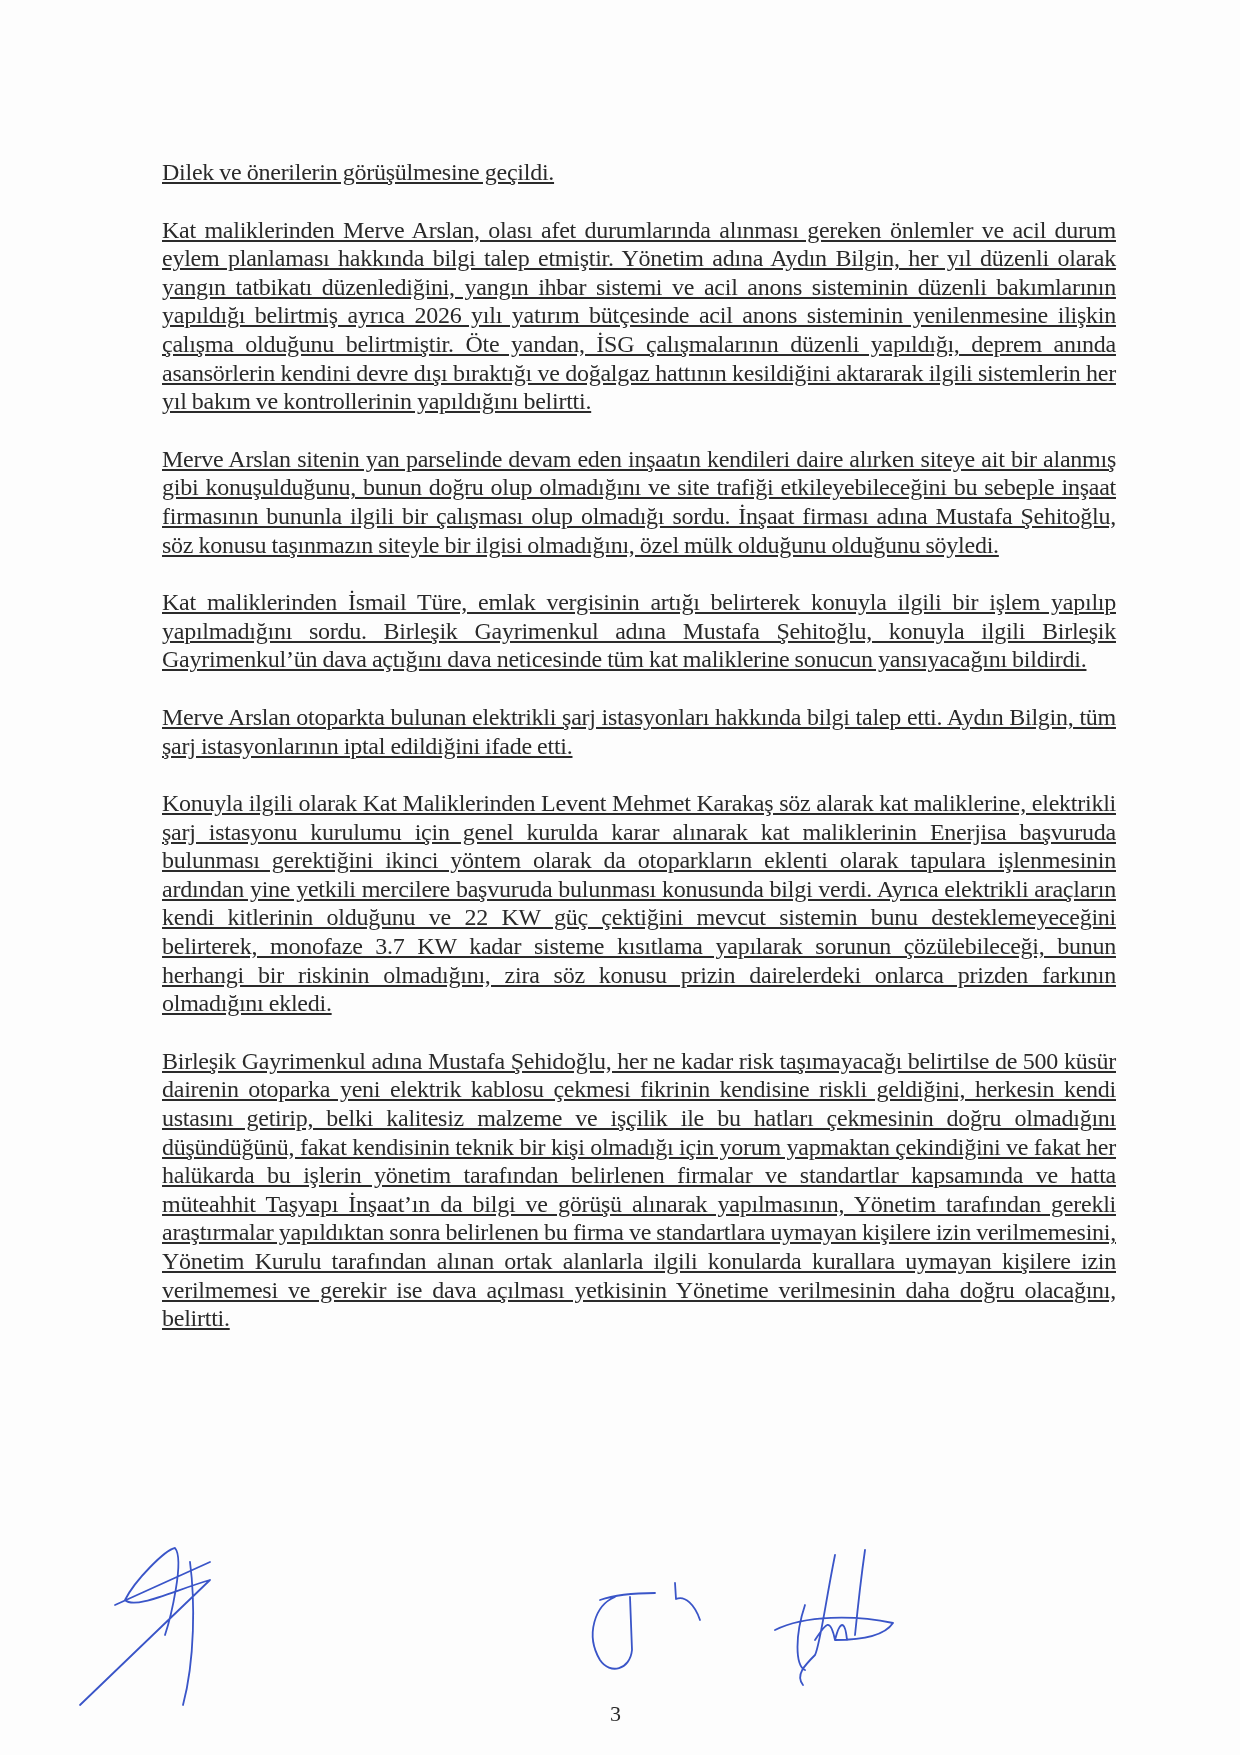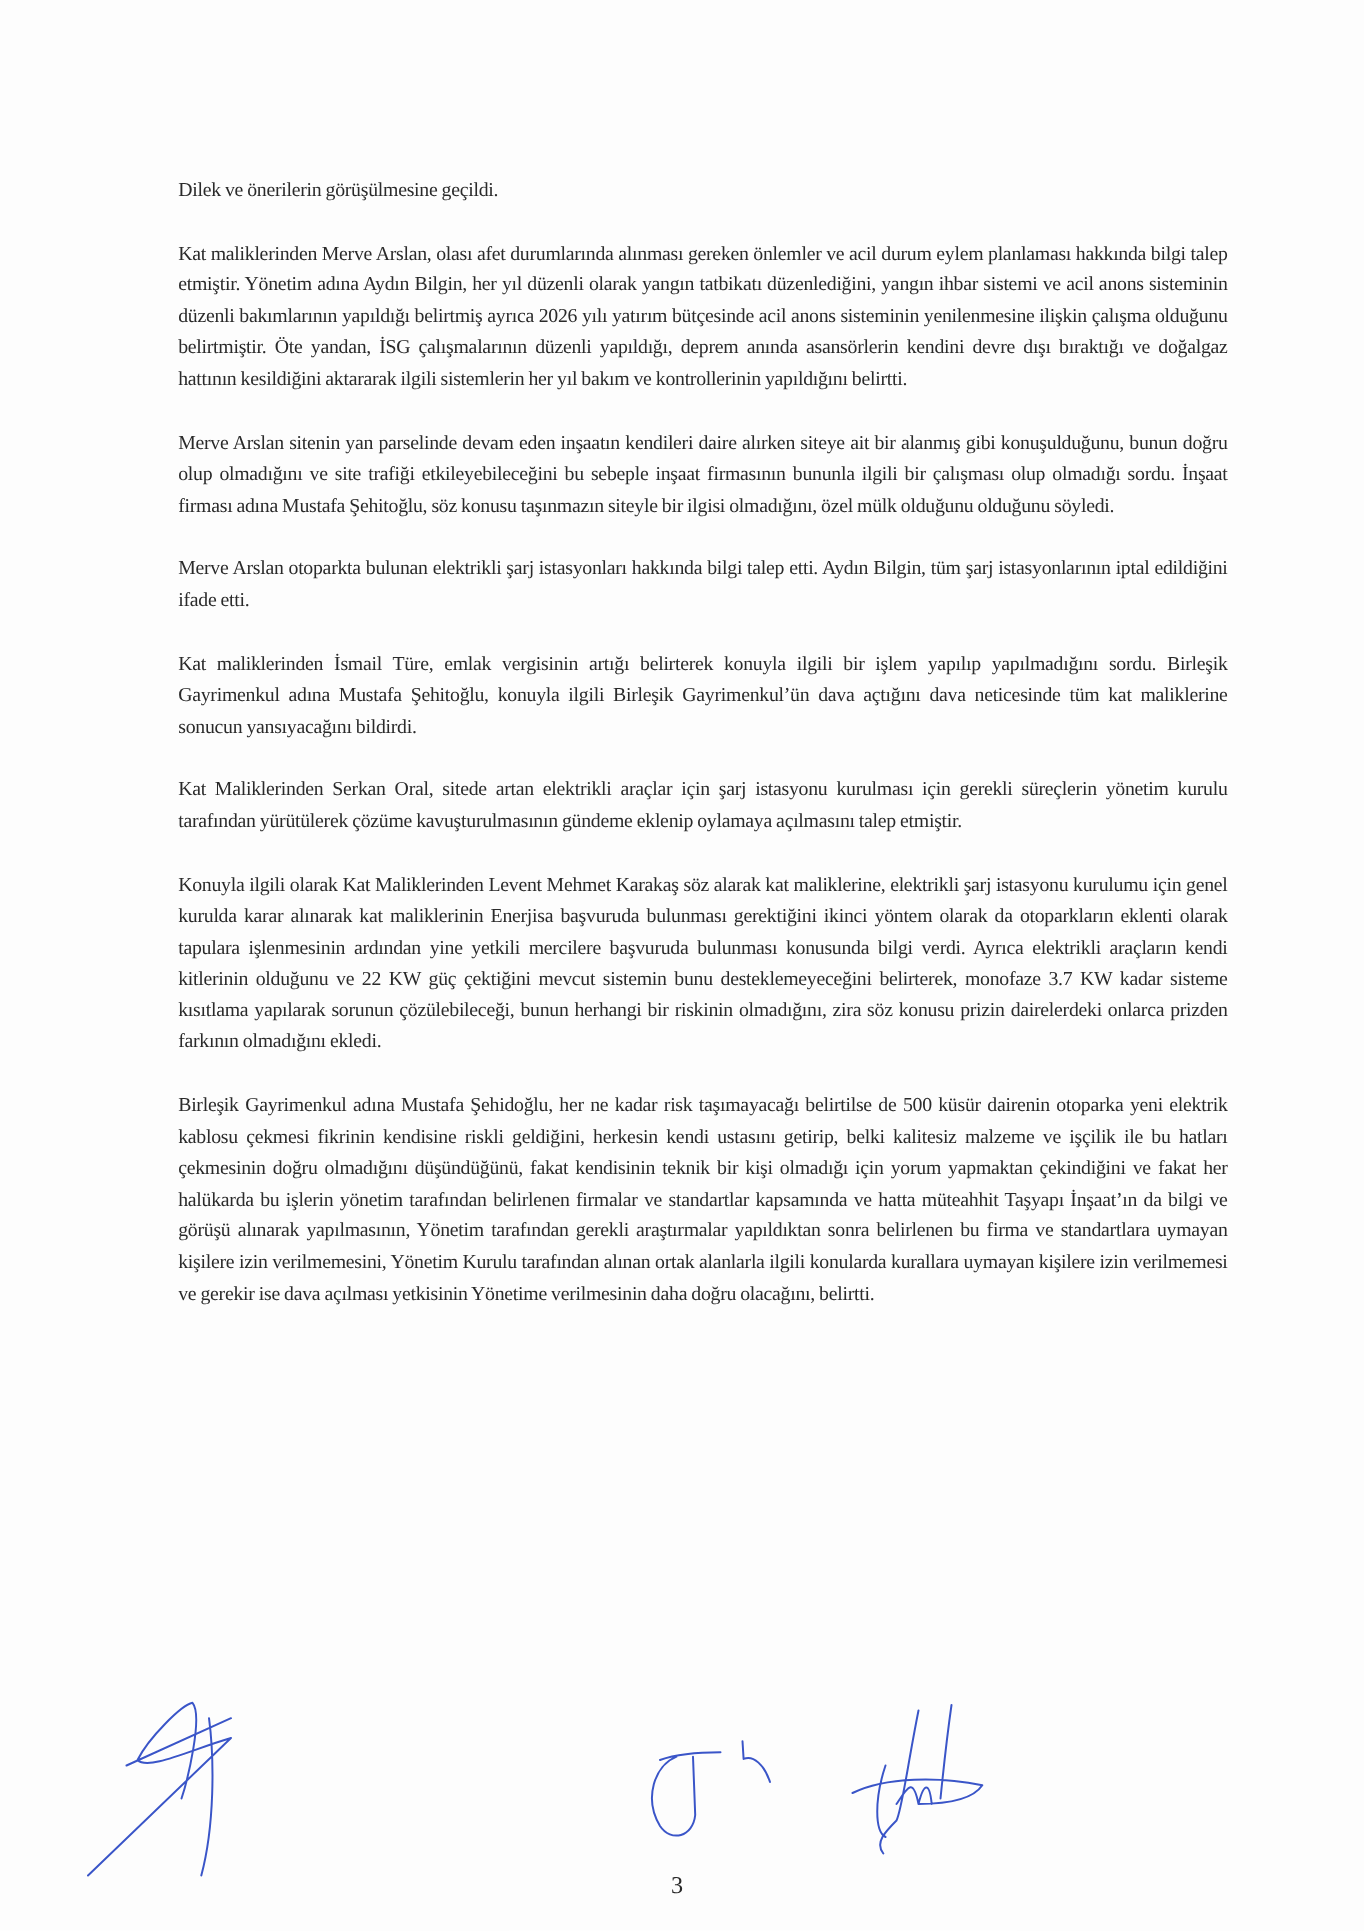--- a/index.html
+++ b/index.html
@@ -15,49 +15,49 @@
     position: absolute; left: 0; top: 0; width: 1240px; height: 1755px;
     background: #fdfdfd;
   }
   .body-text {
     position: absolute;
     left: 162px;
     top: 158px;
     width: 954px;
   }
   .para {
-    font-size: 18px;
+    font-size: 24px;
     line-height: 28.6px;
     text-align: justify;
     margin: 0 0 29px 0;
     letter-spacing: -0.25px;
     word-spacing: -0.5px;
+    text-decoration: underline;
   }
   .para.first { margin-bottom: 29px; }
   .page-number {
     position: absolute;
     left: 610px;
     top: 1701px;
     font-size: 22px;
   }
   .sig { position: absolute; }
   .sig svg { overflow: visible; }
   .sig path { fill: none; stroke: #3a55c8; stroke-width: 1.8; stroke-linecap: round; stroke-linejoin: round; }
 </style>
 </head>
 <body>
 
 <div class="page">
   <div class="body-text">
     <p class="para first">Dilek ve önerilerin görüşülmesine geçildi.</p>
     <p class="para">Kat maliklerinden Merve Arslan, olası afet durumlarında alınması gereken önlemler ve acil durum eylem planlaması hakkında bilgi talep etmiştir. Yönetim adına Aydın Bilgin, her yıl düzenli olarak yangın tatbikatı düzenlediğini, yangın ihbar sistemi ve acil anons sisteminin düzenli bakımlarının yapıldığı belirtmiş ayrıca 2026 yılı yatırım bütçesinde acil anons sisteminin yenilenmesine ilişkin çalışma olduğunu belirtmiştir. Öte yandan, İSG çalışmalarının düzenli yapıldığı, deprem anında asansörlerin kendini devre dışı bıraktığı ve doğalgaz hattının kesildiğini aktararak ilgili sistemlerin her yıl bakım ve kontrollerinin yapıldığını belirtti.</p>
     <p class="para">Merve Arslan sitenin yan parselinde devam eden inşaatın kendileri daire alırken siteye ait bir alanmış gibi konuşulduğunu, bunun doğru olup olmadığını ve site trafiği etkileyebileceğini bu sebeple inşaat firmasının bununla ilgili bir çalışması olup olmadığı sordu. İnşaat firması adına Mustafa Şehitoğlu, söz konusu taşınmazın siteyle bir ilgisi olmadığını, özel mülk olduğunu olduğunu söyledi.</p>
+    <p class="para">Kat maliklerinden İsmail Türe, emlak vergisinin artığı belirterek konuyla ilgili bir işlem yapılıp yapılmadığını sordu. Birleşik Gayrimenkul adına Mustafa Şehitoğlu, konuyla ilgili Birleşik Gayrimenkul’ün dava açtığını dava neticesinde tüm kat maliklerine sonucun yansıyacağını bildirdi.</p>
     <p class="para">Merve Arslan otoparkta bulunan elektrikli şarj istasyonları hakkında bilgi talep etti. Aydın Bilgin, tüm şarj istasyonlarının iptal edildiğini ifade etti.</p>
-    <p class="para">Kat maliklerinden İsmail Türe, emlak vergisinin artığı belirterek konuyla ilgili bir işlem yapılıp yapılmadığını sordu. Birleşik Gayrimenkul adına Mustafa Şehitoğlu, konuyla ilgili Birleşik Gayrimenkul’ün dava açtığını dava neticesinde tüm kat maliklerine sonucun yansıyacağını bildirdi.</p>
-    <p class="para">Kat Maliklerinden Serkan Oral, sitede artan elektrikli araçlar için şarj istasyonu kurulması için gerekli süreçlerin yönetim kurulu tarafından yürütülerek çözüme kavuşturulmasının gündeme eklenip oylamaya açılmasını talep etmiştir.</p>
     <p class="para">Konuyla ilgili olarak Kat Maliklerinden Levent Mehmet Karakaş söz alarak kat maliklerine, elektrikli şarj istasyonu kurulumu için genel kurulda karar alınarak kat maliklerinin Enerjisa başvuruda bulunması gerektiğini ikinci yöntem olarak da otoparkların eklenti olarak tapulara işlenmesinin ardından yine yetkili mercilere başvuruda bulunması konusunda bilgi verdi. Ayrıca elektrikli araçların kendi kitlerinin olduğunu ve 22 KW güç çektiğini mevcut sistemin bunu desteklemeyeceğini belirterek, monofaze 3.7 KW kadar sisteme kısıtlama yapılarak sorunun çözülebileceği, bunun herhangi bir riskinin olmadığını, zira söz konusu prizin dairelerdeki onlarca prizden farkının olmadığını ekledi.</p>
     <p class="para">Birleşik Gayrimenkul adına Mustafa Şehidoğlu, her ne kadar risk taşımayacağı belirtilse de 500 küsür dairenin otoparka yeni elektrik kablosu çekmesi fikrinin kendisine riskli geldiğini, herkesin kendi ustasını getirip, belki kalitesiz malzeme ve işçilik ile bu hatları çekmesinin doğru olmadığını düşündüğünü, fakat kendisinin teknik bir kişi olmadığı için yorum yapmaktan çekindiğini ve fakat her halükarda bu işlerin yönetim tarafından belirlenen firmalar ve standartlar kapsamında ve hatta müteahhit Taşyapı İnşaat’ın da bilgi ve görüşü alınarak yapılmasının, Yönetim tarafından gerekli araştırmalar yapıldıktan sonra belirlenen bu firma ve standartlara uymayan kişilere izin verilmemesini, Yönetim Kurulu tarafından alınan ortak alanlarla ilgili konularda kurallara uymayan kişilere izin verilmemesi ve gerekir ise dava açılması yetkisinin Yönetime verilmesinin daha doğru olacağını, belirtti.</p>
   </div>
 
   <div class="sig" style="left:75px; top:1540px; width:230px; height:200px;">
     <svg width="230" height="200" viewBox="0 0 230 200">
       <path d="M5 165 L135 40 M135 40 C100 50 60 70 50 60 C60 40 90 10 100 8 C110 20 95 80 90 95 M115 22 C120 60 120 120 108 165 M40 65 L135 22" style="stroke: rgb(58, 85, 200);"></path>
     </svg>
   </div>
 

